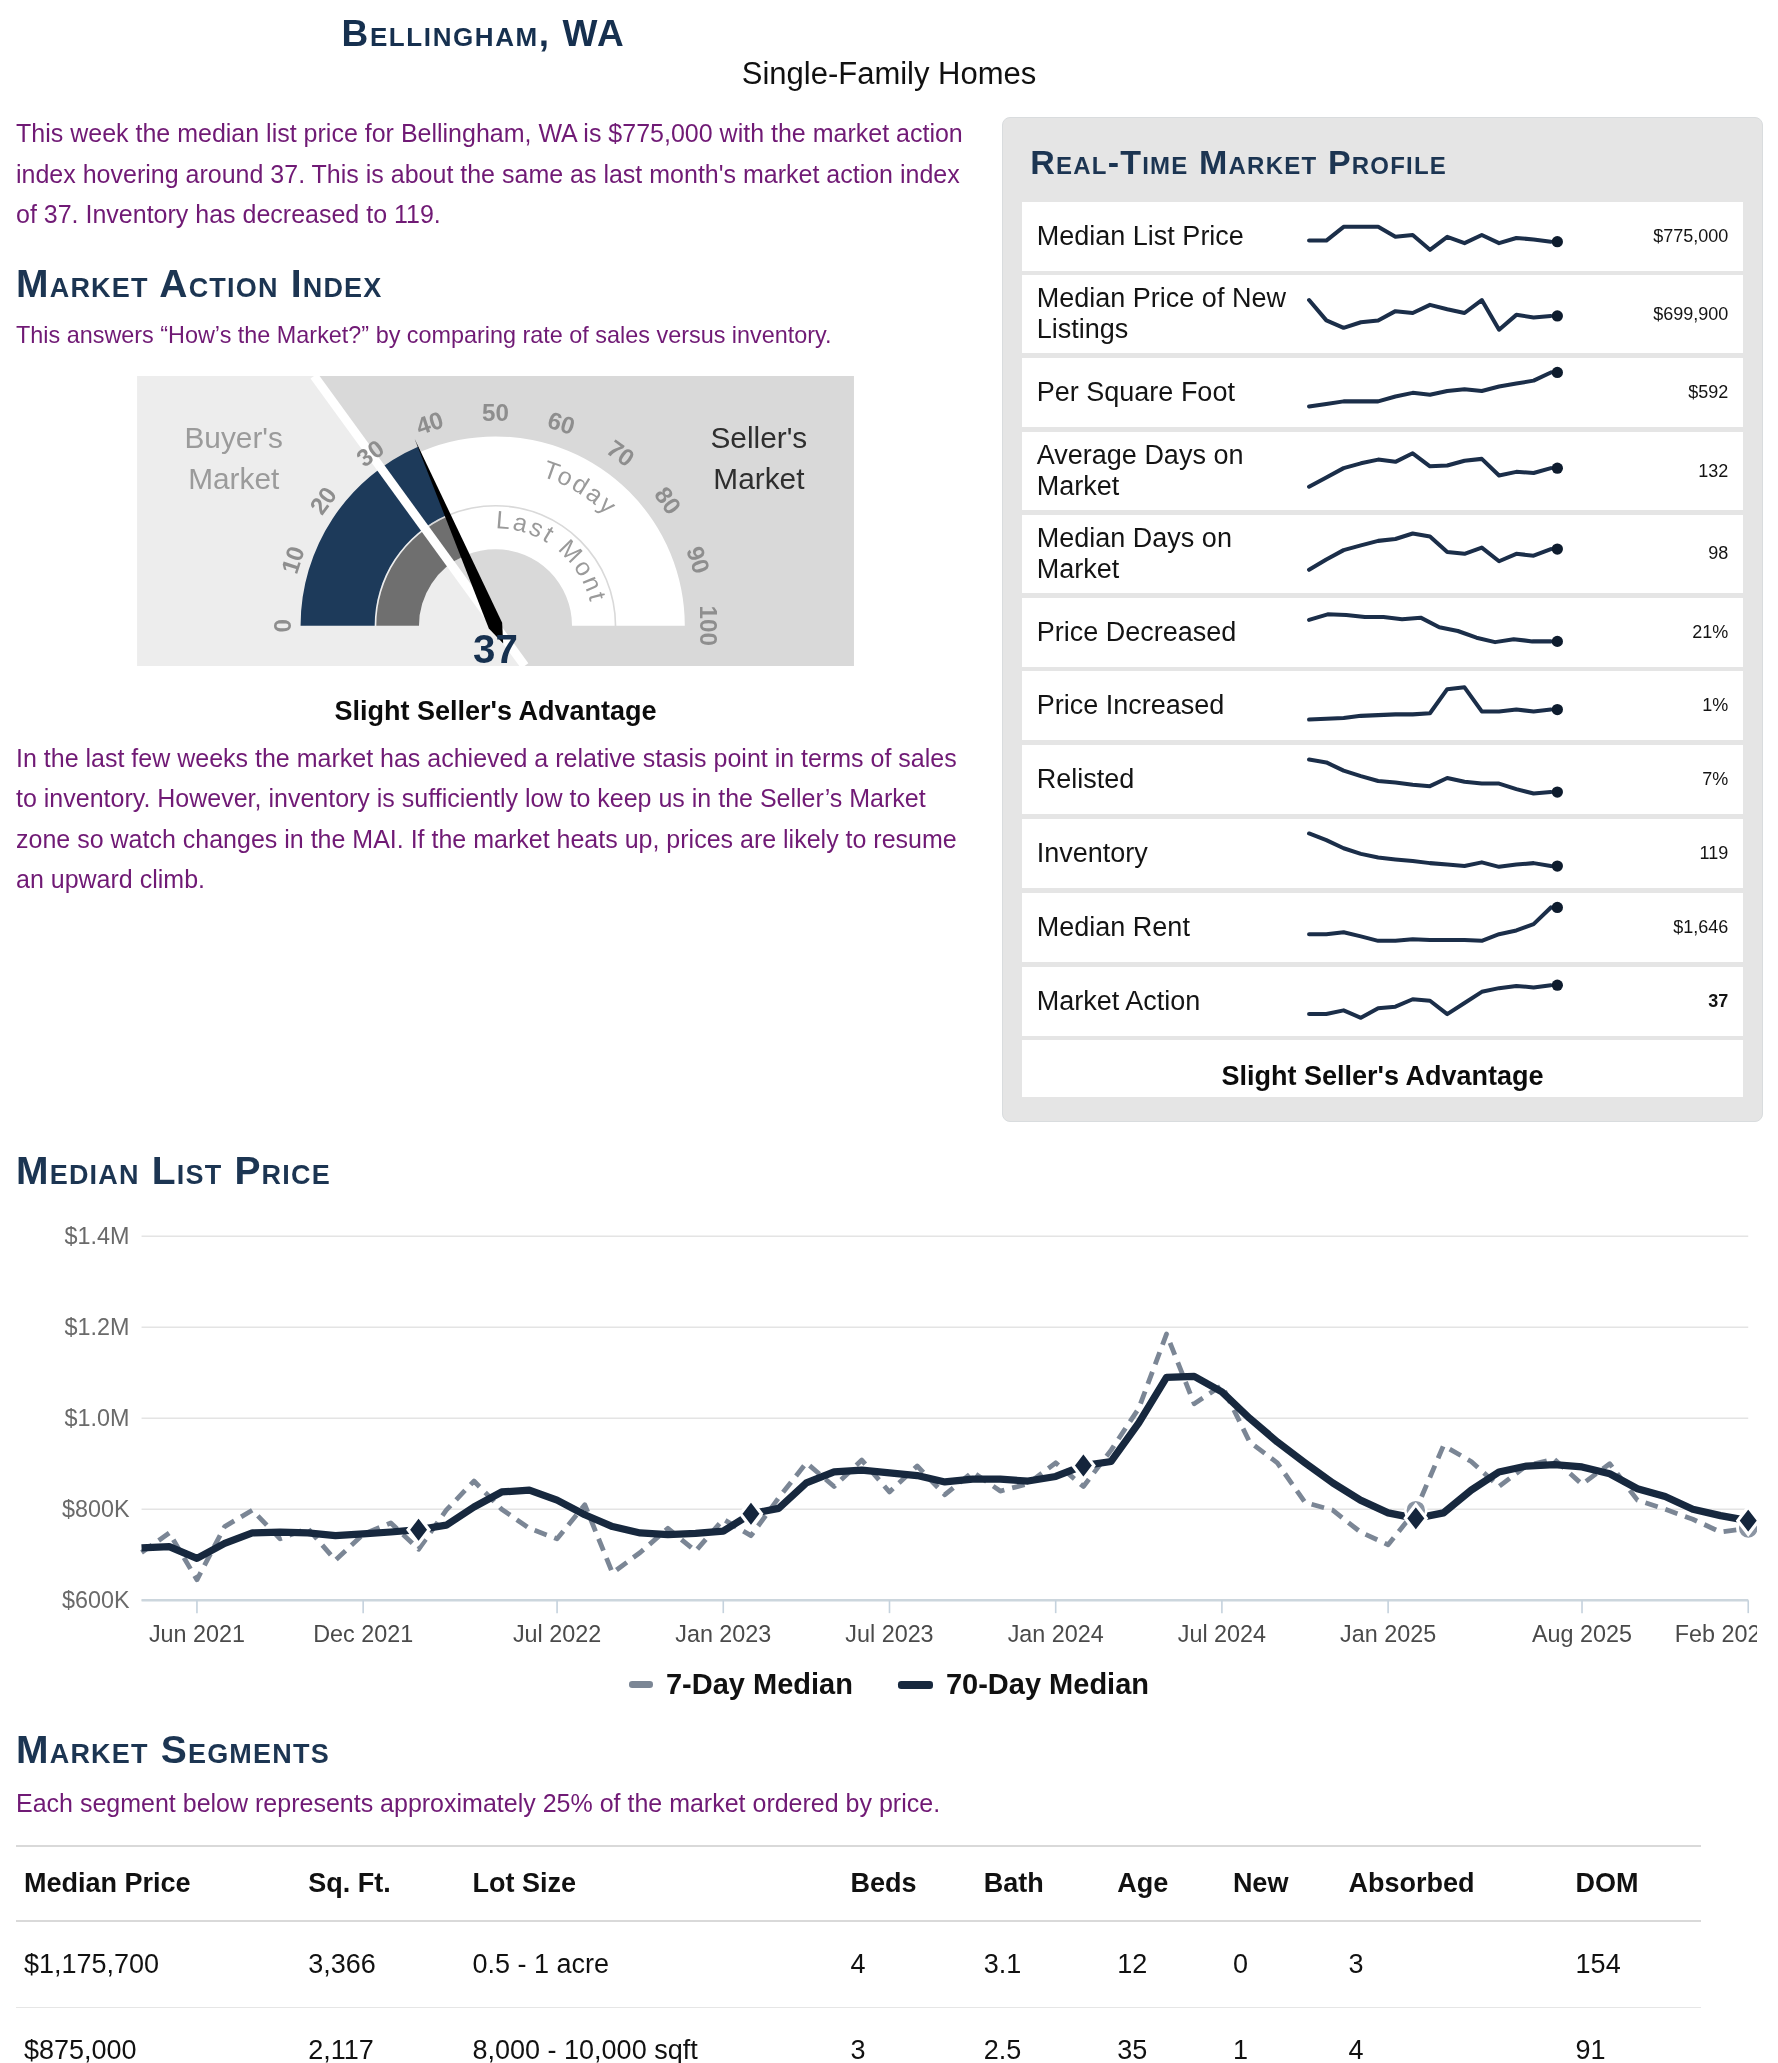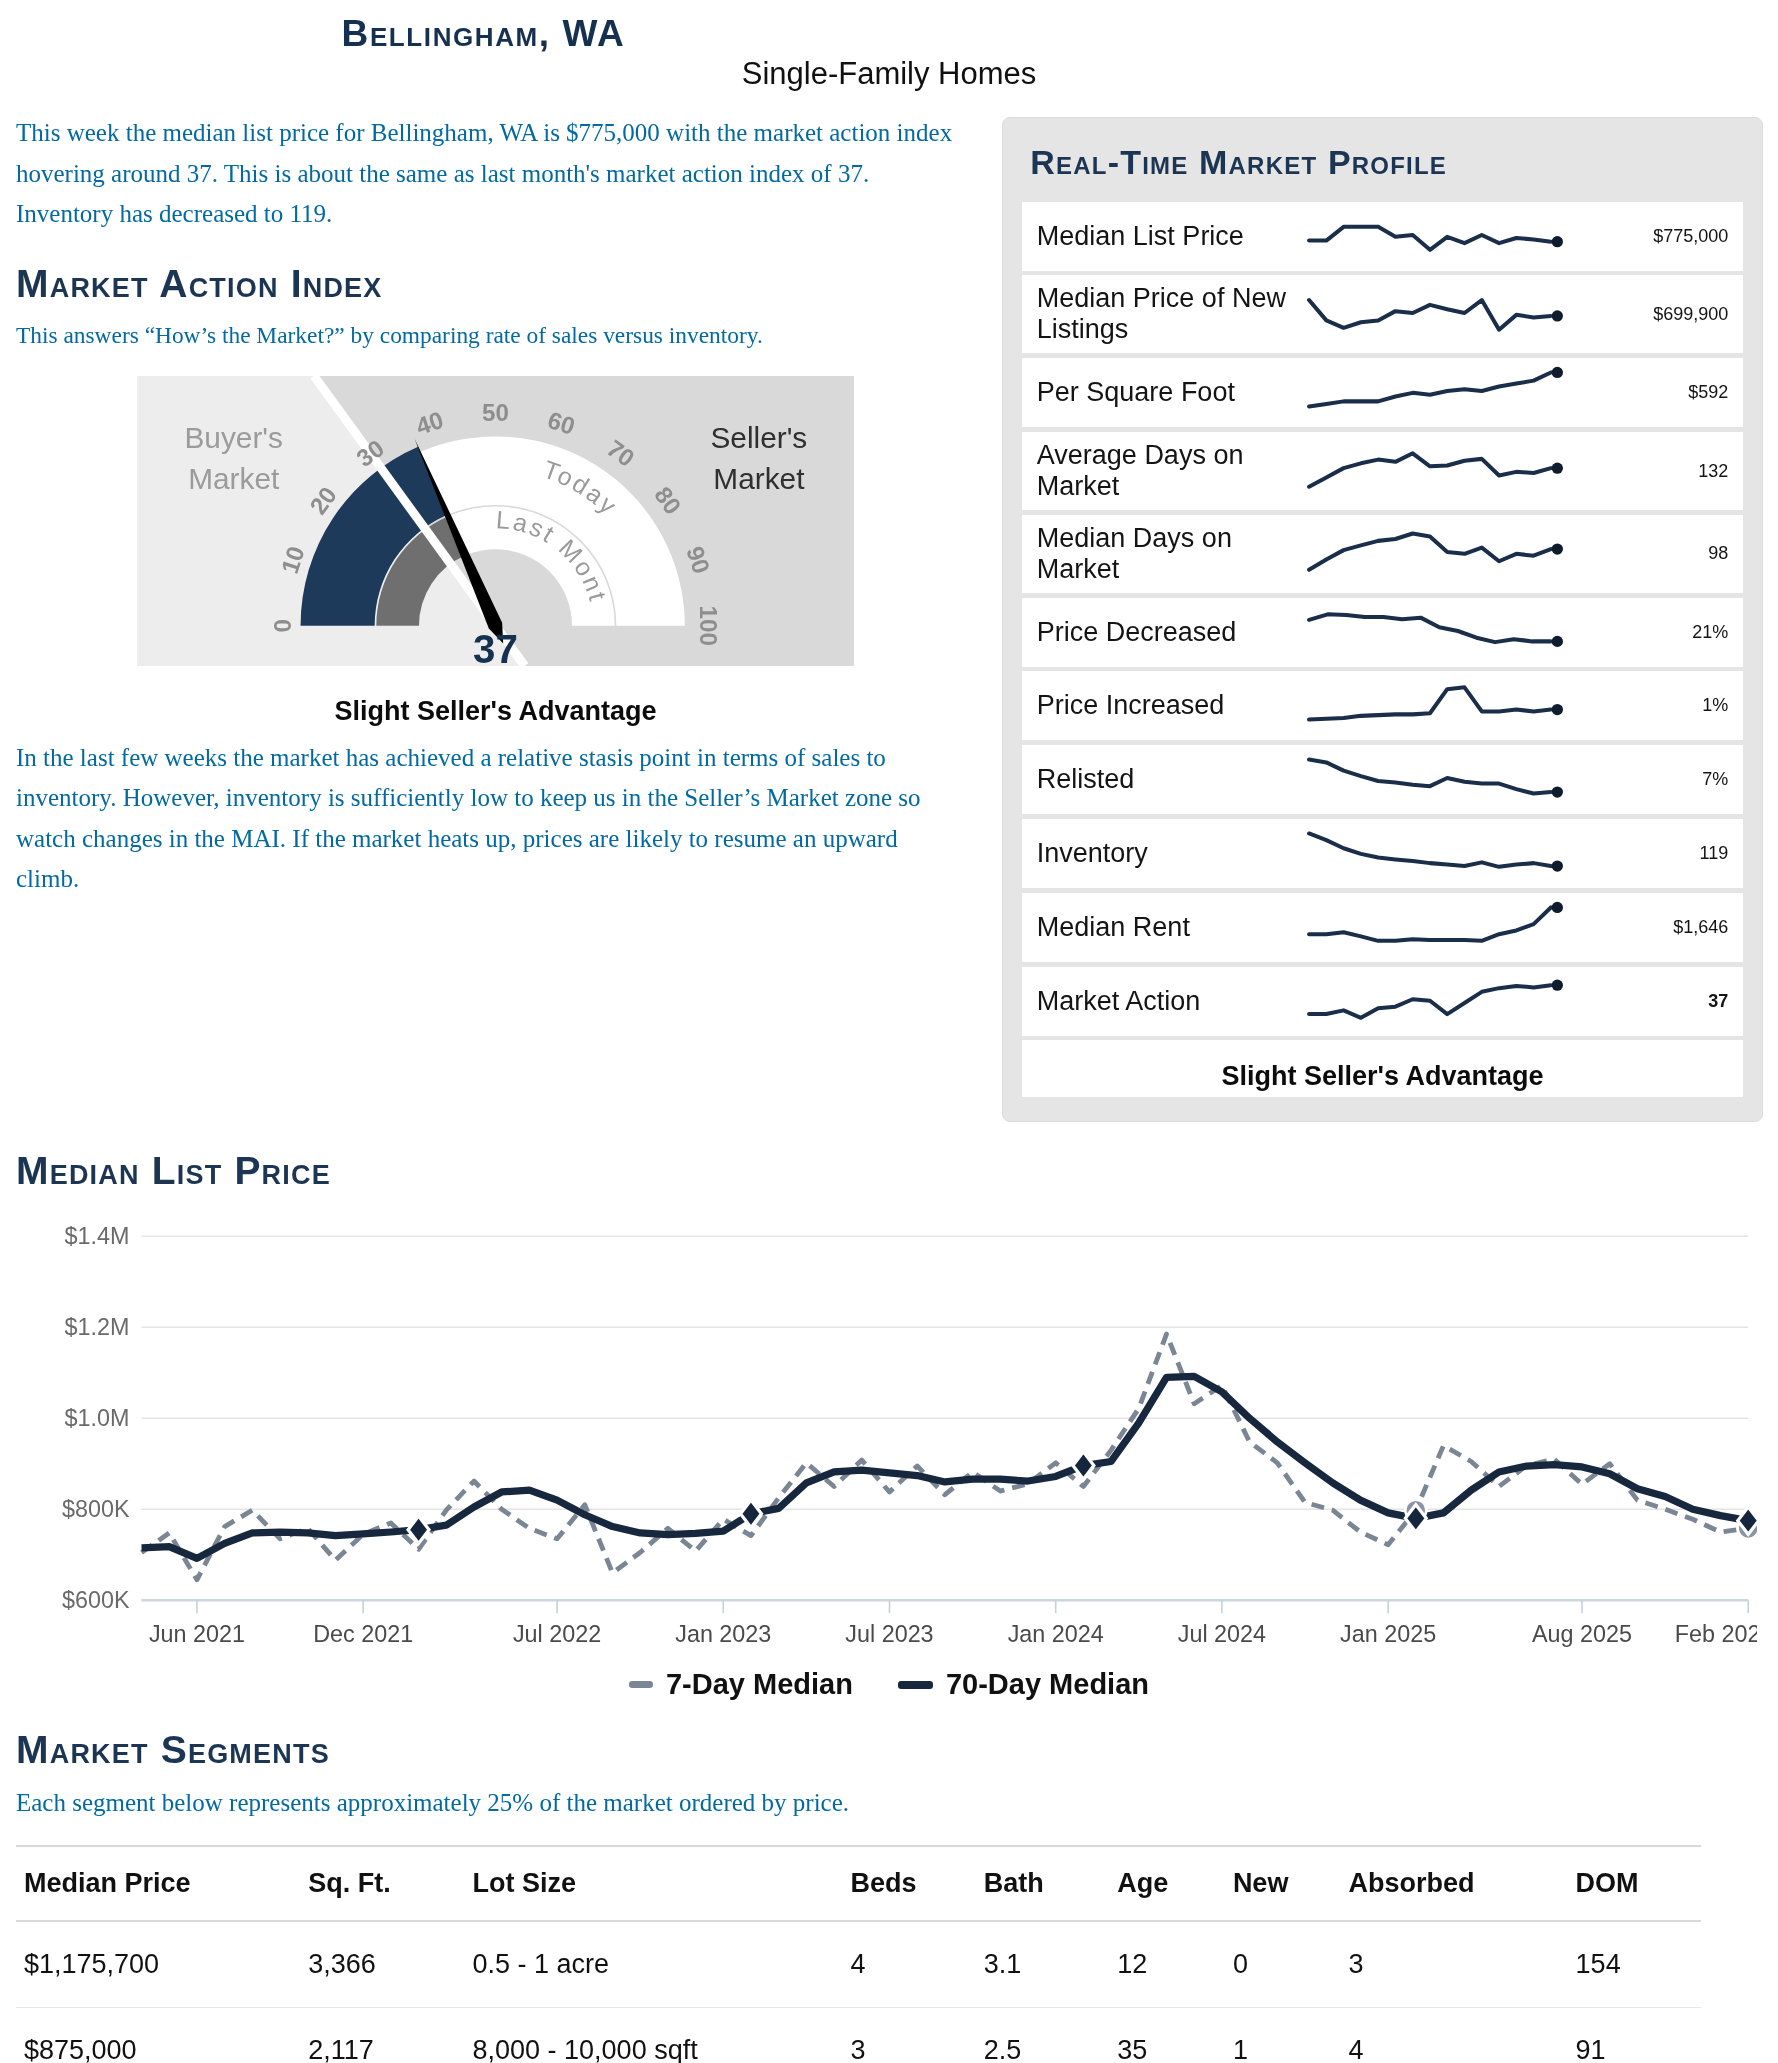--- a/index.html
+++ b/index.html
@@ -14,21 +14,21 @@
   .city-title{
     width:935px;text-align:center;
     font-variant:small-caps;font-weight:bold;letter-spacing:1.6px;
     font-size:37px;color:#16304f;margin:4.8px 0 1.6px 0;
   }
   .subtitle{width:100%;text-align:center;font-size:31px;margin:1.6px 0 21px 0;color:#101010;}
   .sec-heading{
     font-variant:small-caps;font-weight:bold;letter-spacing:1.2px;
     font-size:39px;color:#1c3552;margin:27px 0 6.4px 0;
   }
-  p.body-text{font-size:25px;line-height:1.62;margin:11.3px 0;color:#0369a1;font-family:Liberation Serif, serif;}
+  p.body-text{font-size:25px;line-height:1.62;margin:11.3px 0;color:#701a75;}
 
   
   .columns{display:flex;align-items:flex-start;gap:35px;}
   .left-col{width:951px;flex:0 0 auto;}
   .left-col .sec-heading:first-child{margin-top:0;}
 
   
   .gauge-wrap{margin:21px 0 0 121px;width:717px;}
   .gauge-caption{width:717px;margin:22.6px 0 0 121px;text-align:center;font-size:27px;font-weight:bold;color:#0c0c0c;}
 

